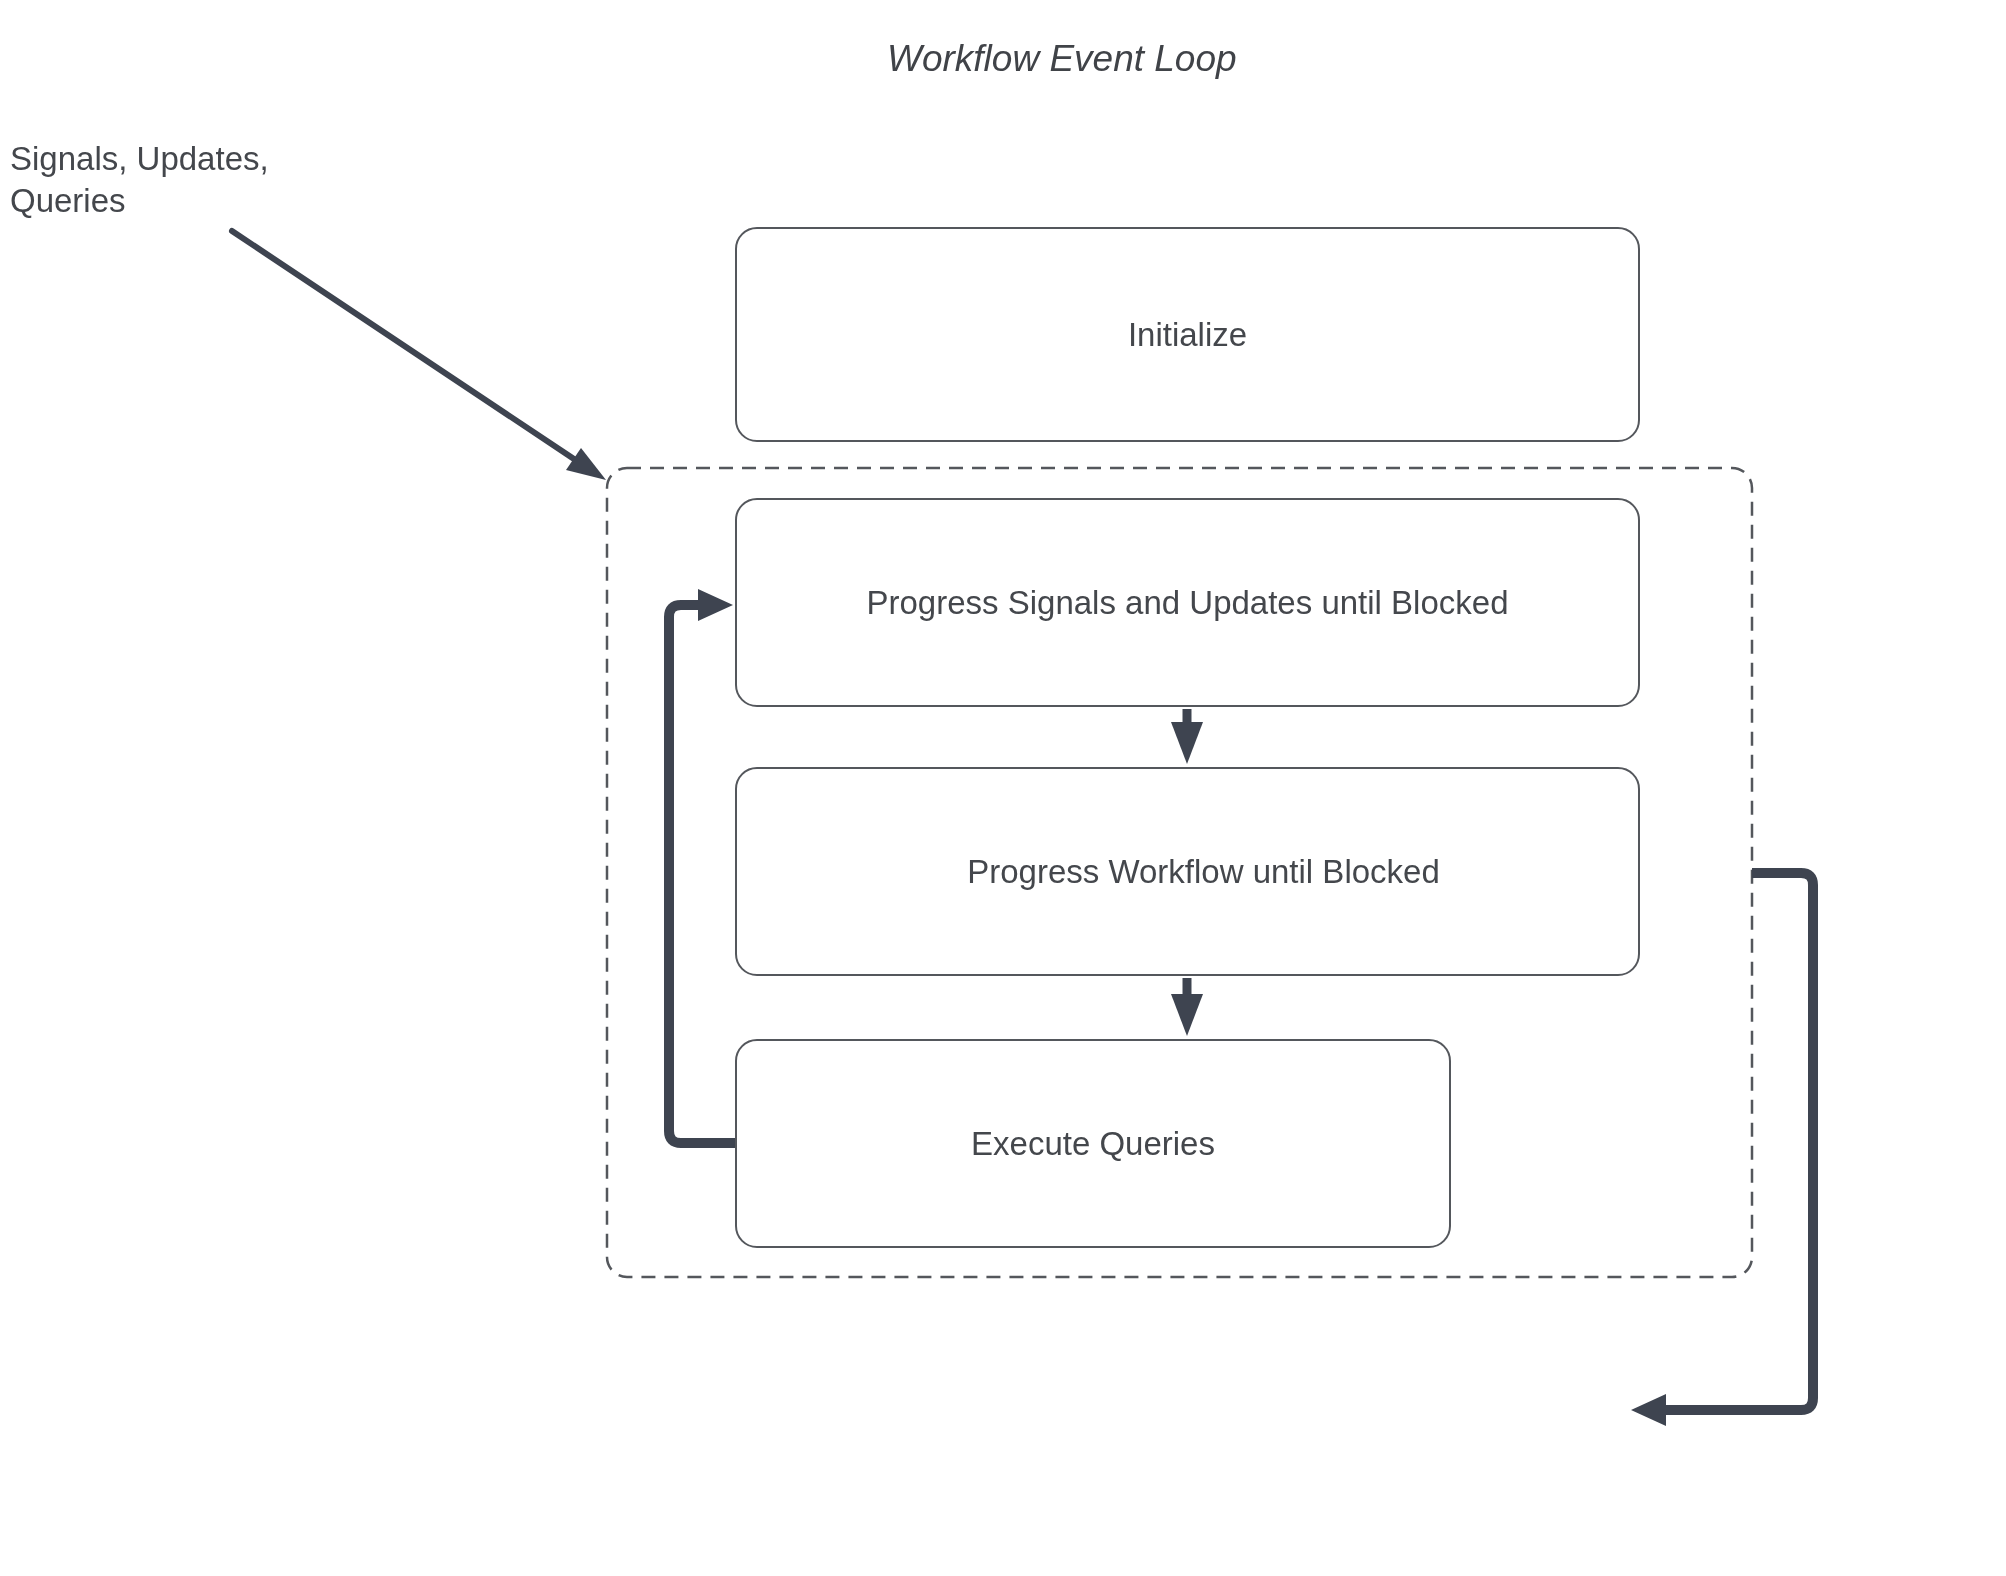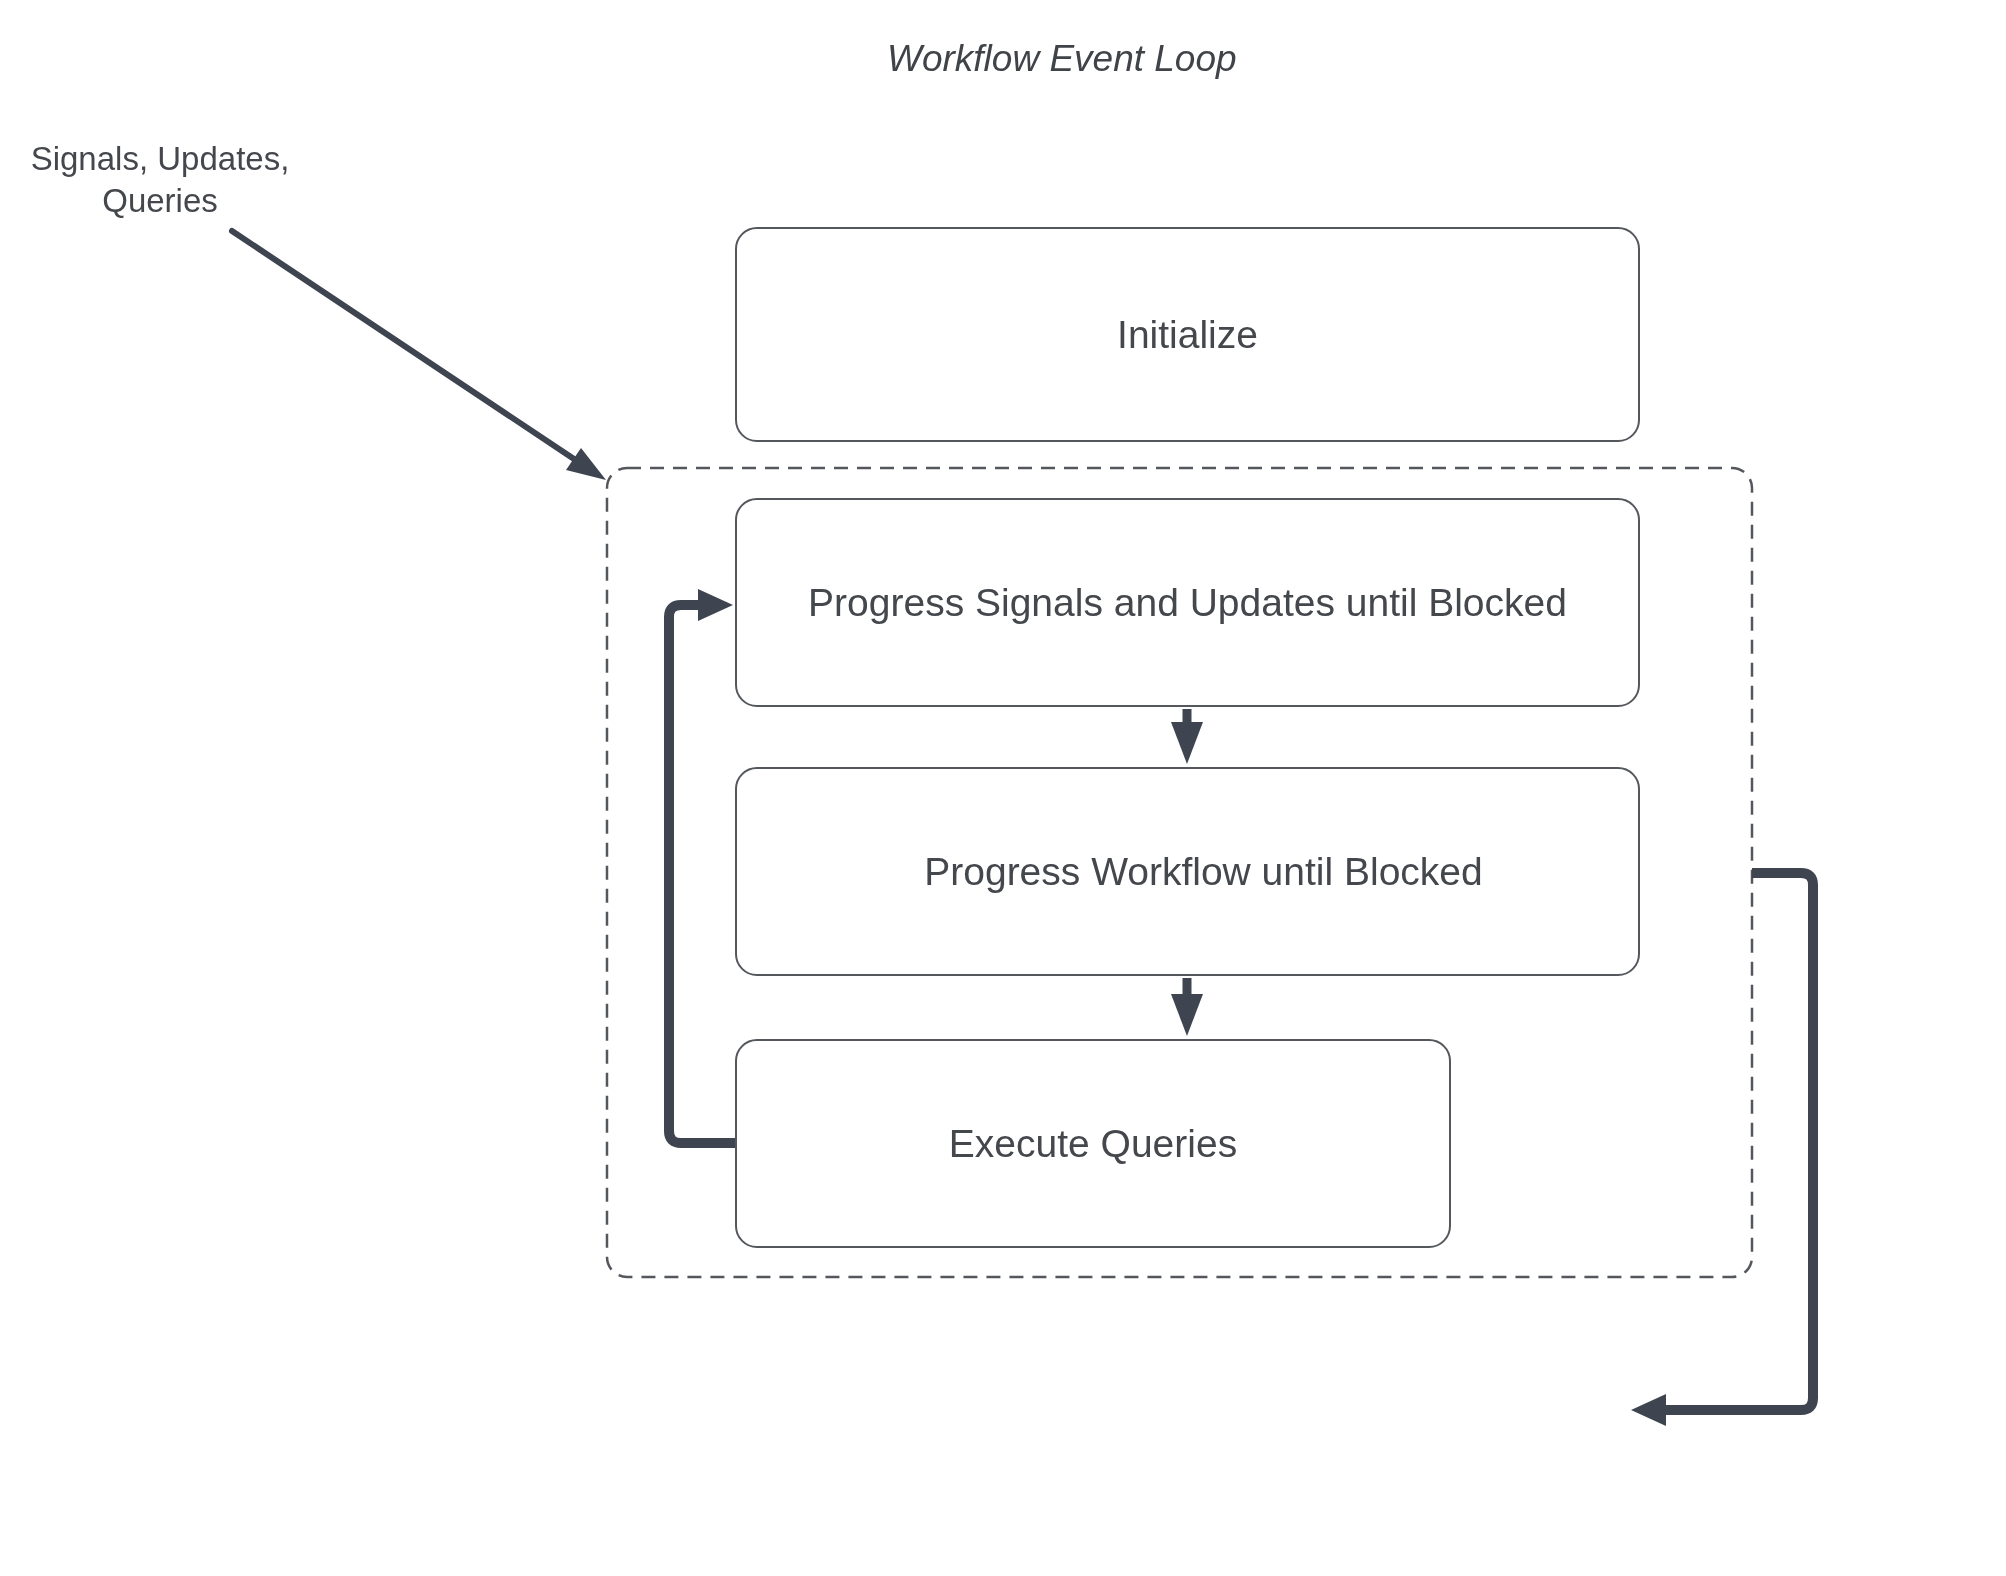--- a/index.html
+++ b/index.html
@@ -19,37 +19,37 @@
     width: 600px;
     font-size: 37px;
     font-style: italic;
     color: #404348;
   }
   .side-label {
     position: absolute;
     left: 10px;
     top: 138px;
     width: 300px;
-    text-align: center;
+    text-align: left;
     font-size: 33px;
     line-height: 1.28;
     white-space: pre-line;
     color: #44474c;
   }
   .node {
     position: absolute;
     box-sizing: border-box;
     background: #ffffff;
     border: 2px solid #54575c;
     border-radius: 22px;
     display: flex;
     align-items: center;
     justify-content: center;
     text-align: center;
-    font-size: 39px;
+    font-size: 33px;
     color: #44474c;
   }
   #n-init { left: 735px; top: 227px; width: 905px; height: 215px; }
   #n-ps   { left: 735px; top: 498px; width: 905px; height: 209px; }
   #n-pw   { left: 735px; top: 767px; width: 905px; height: 209px; padding-left: 32px; }
   #n-eq   { left: 735px; top: 1039px; width: 716px; height: 209px; }
   #n-cw   { left: 735px; top: 1315px; width: 893px; height: 215px; }
   svg.overlay {
     position: absolute;
     left: 0; top: 0;

